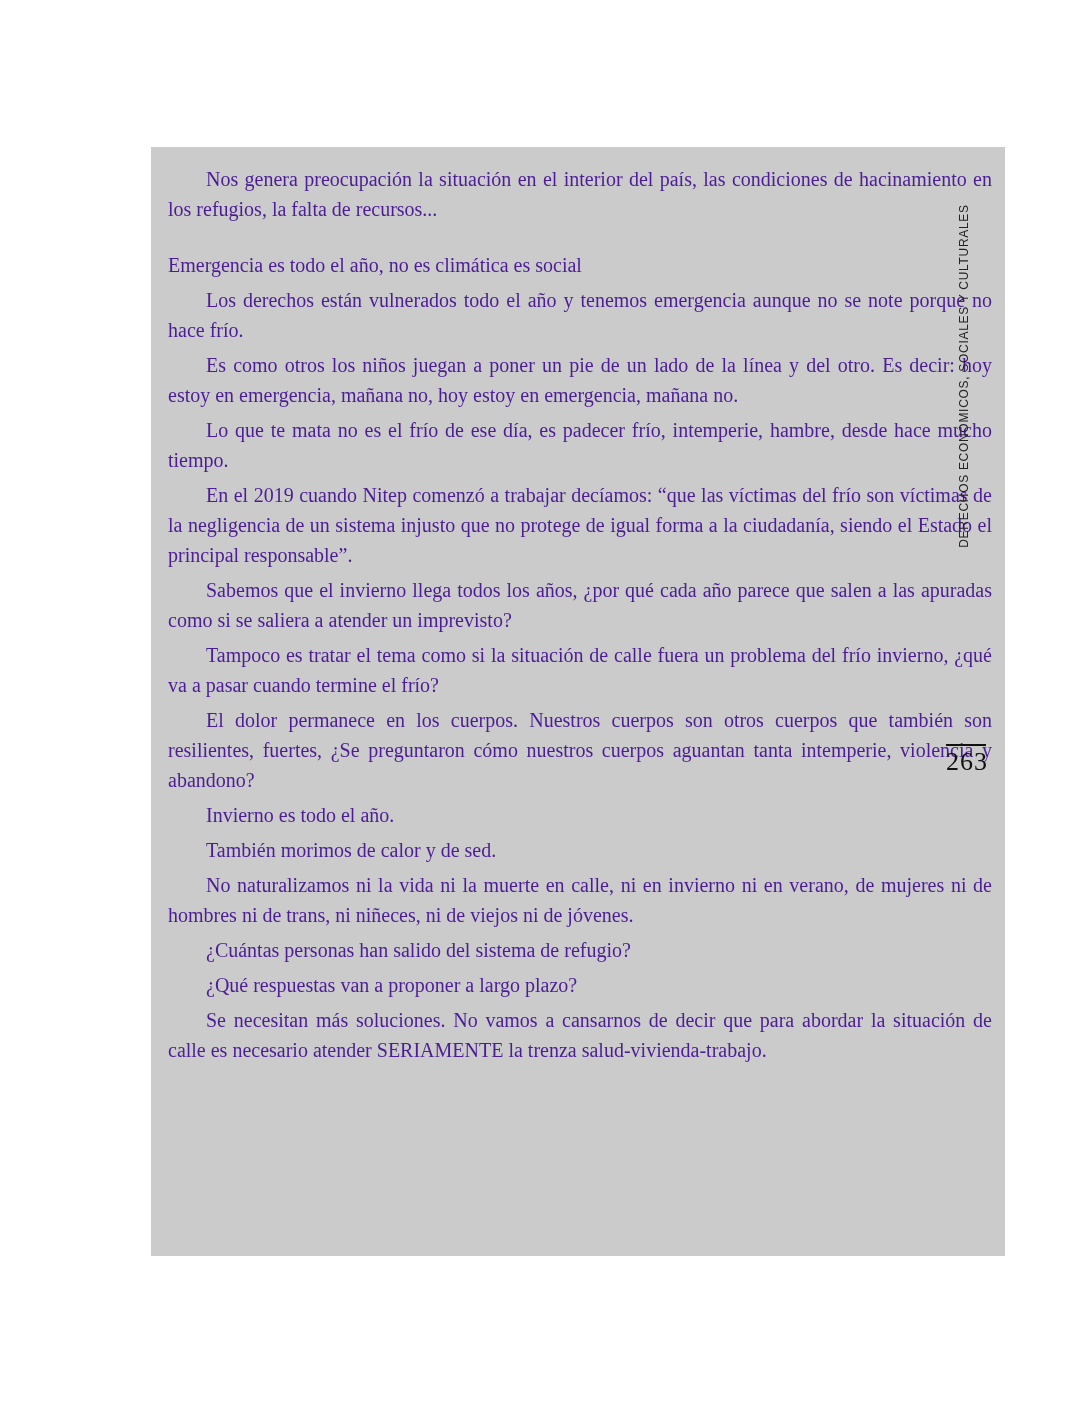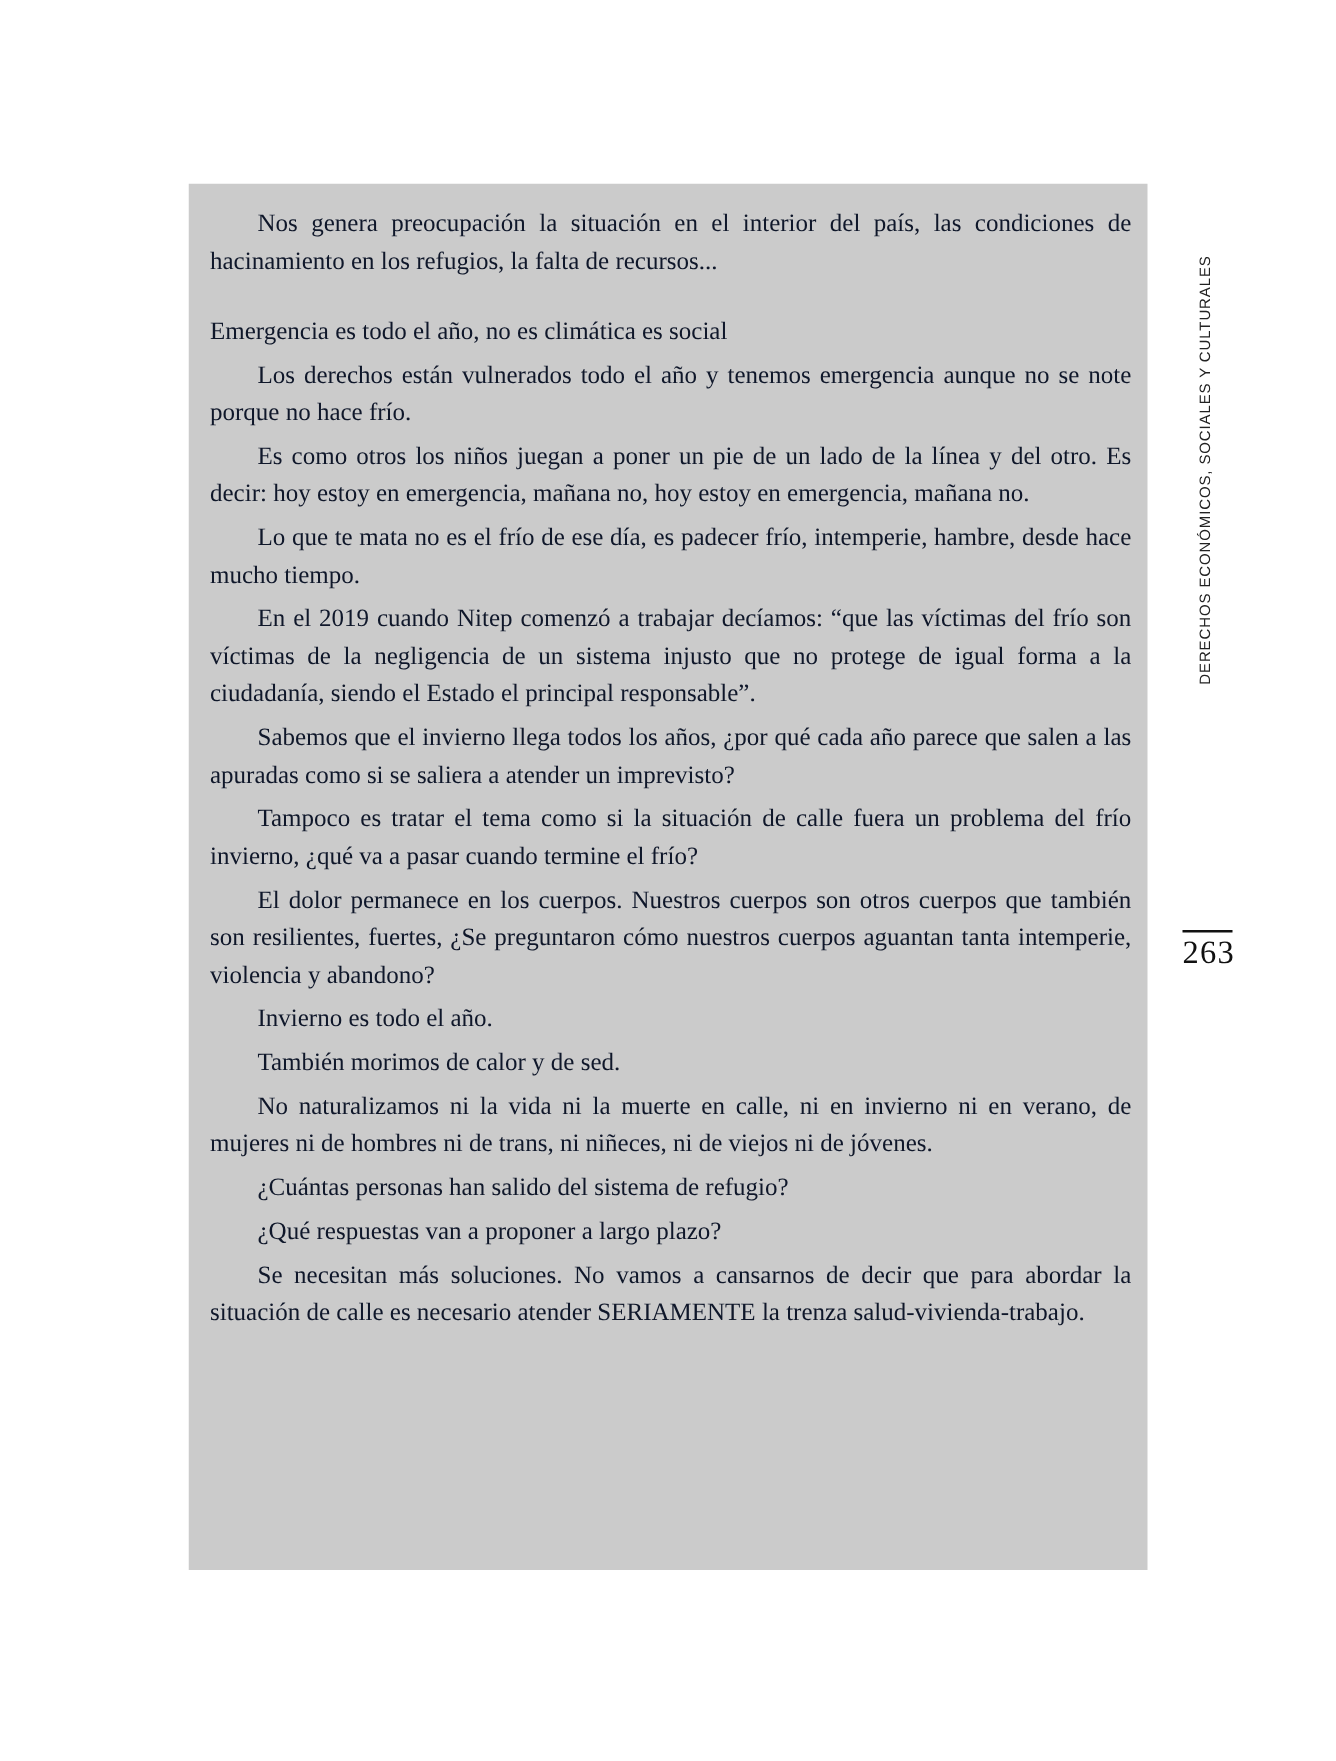--- a/index.html
+++ b/index.html
@@ -12,26 +12,26 @@
     width: 1069px;
     height: 1409px;
     background: #ffffff;
     overflow: hidden;
     font-family: "Liberation Serif", serif;
   }
   .content-panel {
     position: absolute;
     left: 151px;
     top: 147px;
-    width: 767px;
+    width: 854px;
     min-height: 1109px;
     box-sizing: border-box;
     background: #cbcbcb;
     padding: 17px 13px 36px 17px;
-    color: #0f172a;
+    color: #4c1d95;
   }
   .body-para {
     margin: 0 0 5px 0;
     font-size: 20px;
     line-height: 30px;
     text-align: justify;
     text-indent: 38px;
     hyphens: auto;
   }
   .section-heading {

